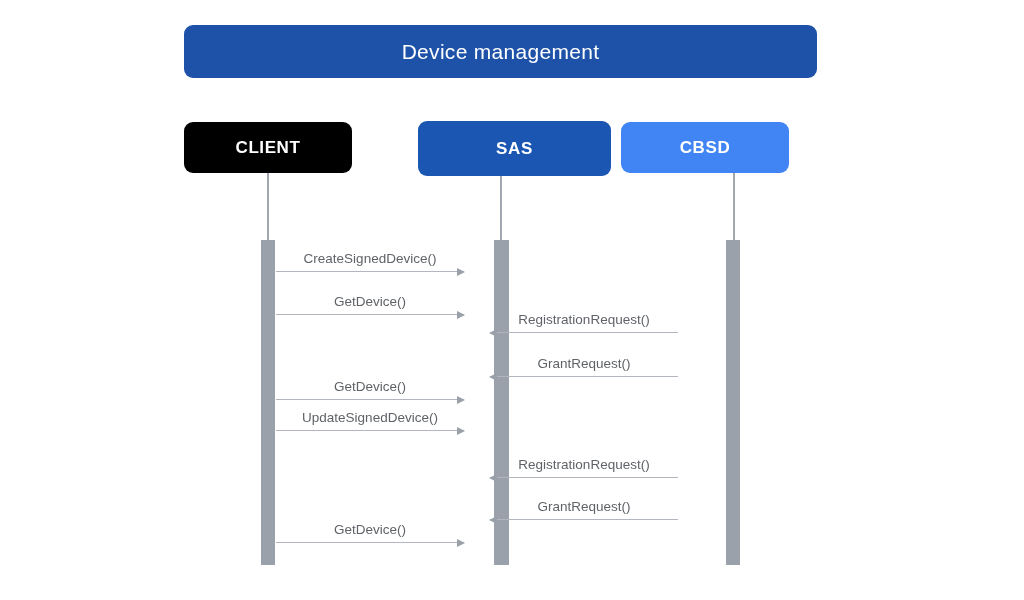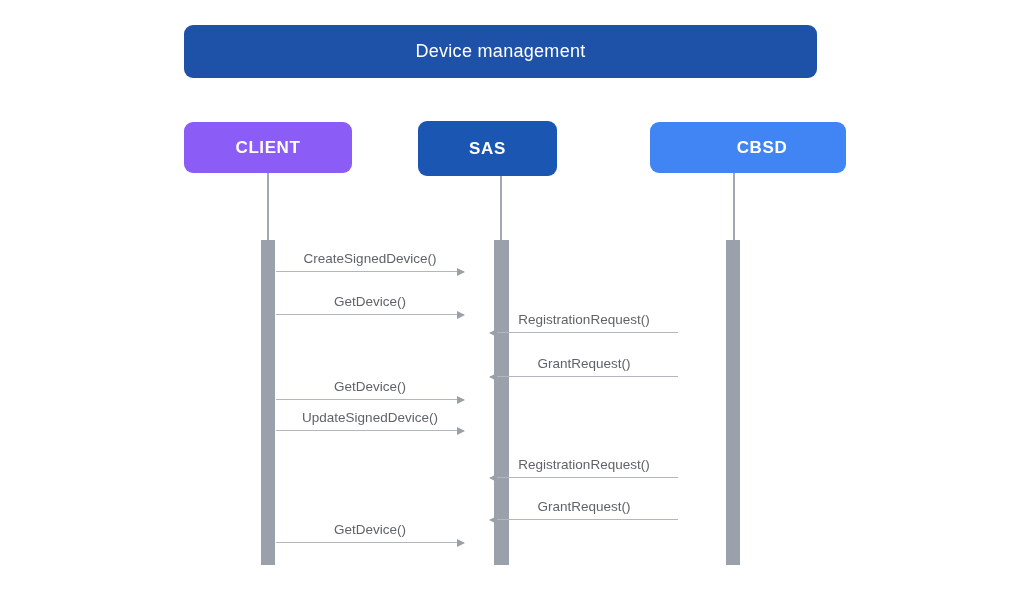--- a/index.html
+++ b/index.html
@@ -15,38 +15,38 @@
     background: #ffffff;
     overflow: hidden;
   }
   .title-banner {
     position: absolute;
     left: 184px; top: 25px;
     width: 633px; height: 53px;
     border-radius: 9px;
     display: flex; align-items: center; justify-content: center;
     color: #ffffff;
-    font-size: 18px;
+    font-size: 21px;
     font-weight: 500;
     letter-spacing: 0.3px;
   }
   .actor {
     position: absolute;
     top: 122px;
     width: 168px; height: 51px;
     border-radius: 9px;
     display: flex; align-items: center; justify-content: center;
     color: #ffffff;
     font-size: 17px;
     font-weight: 700;
     letter-spacing: 0.6px;
   }
   .actor.client { left: 184px; }
-  .actor.sas    { left: 418px; top: 121px; height: 55px; width: 139px; }
-  .actor.cbsd   { left: 650px; padding-left: 28px; }
+  .actor.sas    { left: 418px; top: 121px; height: 55px; width: 193px; }
+  .actor.cbsd   { left: 621px; }
   .lifeline {
     position: absolute;
     width: 1.5px;
     background: #a2a8b0;
   }
   .lifeline.client { left: 267px; top: 173px; height: 67px; }
   .lifeline.sas    { left: 500px; top: 176px; height: 64px; }
   .lifeline.cbsd   { left: 733px; top: 173px; height: 67px; }
   .activation {
     position: absolute;
@@ -93,21 +93,21 @@
     border-right: 8px solid #9aa0a8;
   }
 </style>
 </head>
 <body>
 
 <div id="canvas">
 
   <div class="title-banner" style="background-color: rgb(30, 82, 168);">Device management</div>
 
-  <div class="actor client" style="background-color: #8b5cf6;">CLIENT</div>
+  <div class="actor client" style="background-color: #000000;">CLIENT</div>
   <div class="actor sas" style="background-color: rgb(28, 86, 179);">SAS</div>
   <div class="actor cbsd" style="background-color: rgb(65, 133, 244);">CBSD</div>
 
   <div class="lifeline client"></div>
   <div class="lifeline sas"></div>
   <div class="lifeline cbsd"></div>
 
   <div class="activation client"></div>
   <div class="activation sas"></div>
   <div class="activation cbsd"></div>

